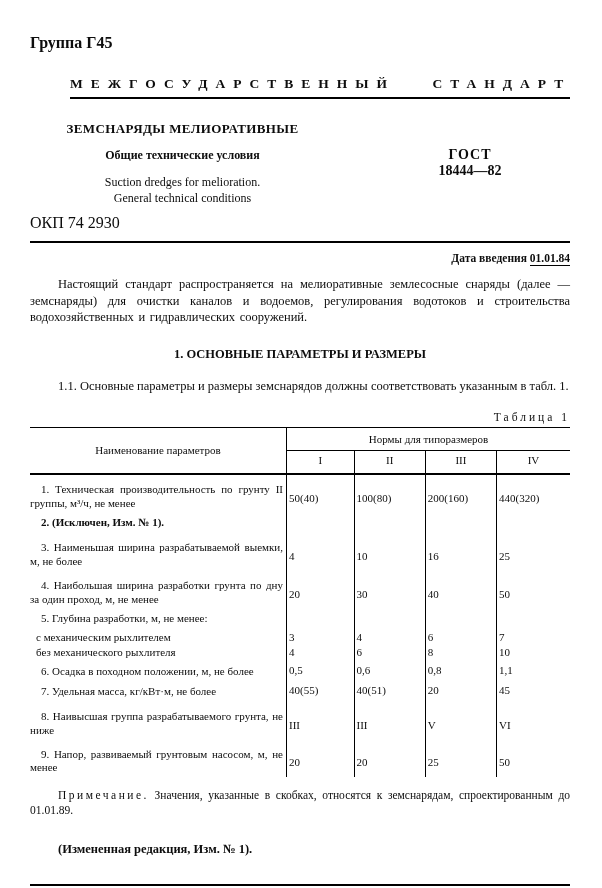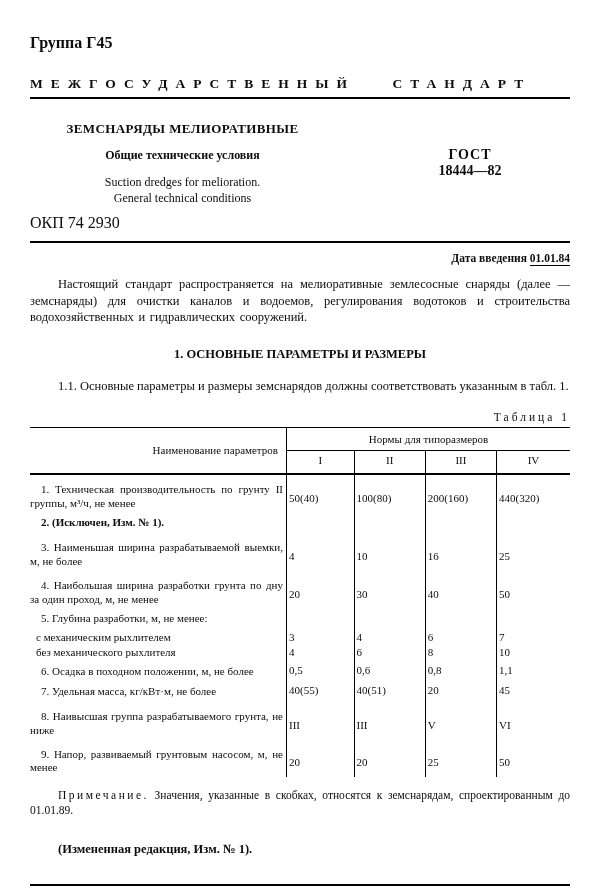--- a/index.html
+++ b/index.html
@@ -19,20 +19,21 @@
 
   .standard-line {
     margin-top: 24px;
     font-weight: bold;
     font-size: 13.5px;
     letter-spacing: 8px;
     word-spacing: 26px;
     white-space: nowrap;
     border-bottom: 2.5px solid #000;
     padding-bottom: 5px;
+    margin-left: 40px;
   }
 
   .title-section { display: flex; margin-top: 22px; }
   .title-left { width: 305px; text-align: center; }
   .title-main { font-weight: bold; font-size: 13px; letter-spacing: 0.4px; }
   .title-sub { font-weight: bold; font-size: 12px; margin-top: 11px; }
   .title-en { font-size: 12px; margin-top: 12px; line-height: 1.3; }
   .title-right { margin-left: auto; width: 200px; text-align: center; padding-top: 26px; }
   .gost-label { font-weight: bold; font-size: 14px; letter-spacing: 1px; }
   .gost-number { font-weight: bold; font-size: 14px; }
@@ -65,21 +66,21 @@
 
   table.params {
     margin-top: 4px;
     width: 100%;
     border-collapse: collapse;
     border-top: 1.5px solid #000;
     font-size: 11px;
     line-height: 1.25;
   }
   table.params th { font-weight: normal; font-size: 11px; }
-  th.param-head { width: 47.5%; padding: 4px 8px; text-align: right; vertical-align: middle; border-bottom: 2.5px solid #000; }
+  th.param-head { width: 47.5%; padding: 4px 8px; text-align: center; vertical-align: middle; border-bottom: 2.5px solid #000; }
   th.norms-head { border-left: 1px solid #000; border-bottom: 1px solid #000; padding: 5px 0 4px; text-align: center; }
   tr.sizes-row th { border-left: 1px solid #000; border-bottom: 2.5px solid #000; padding: 3px 0 5px; text-align: center; }
   col.c-i { width: 12.5%; } col.c-ii { width: 13.2%; } col.c-iii { width: 13.2%; } col.c-iv { width: 13.6%; }
 
   td.pname {
     text-align: justify;
     text-indent: 11px;
     padding: 3px 3px 2px 0;
     vertical-align: top;
   }

